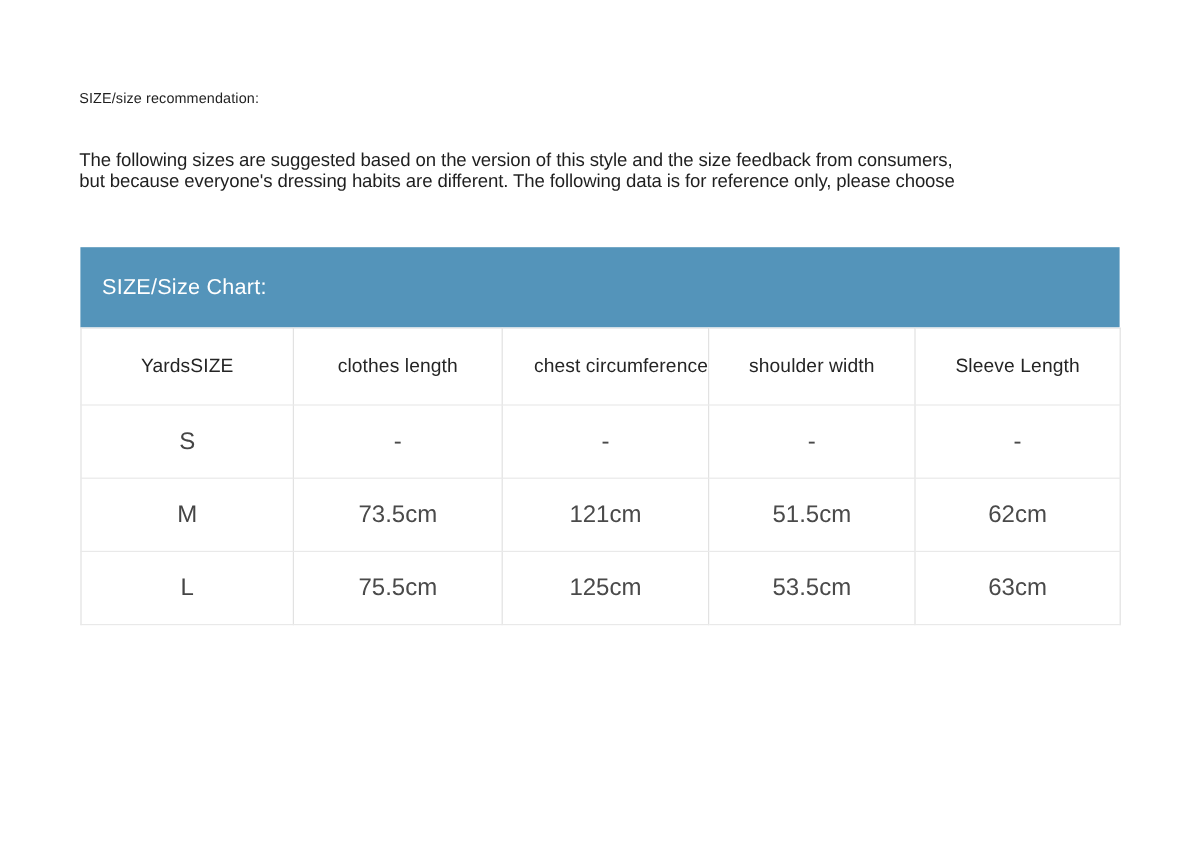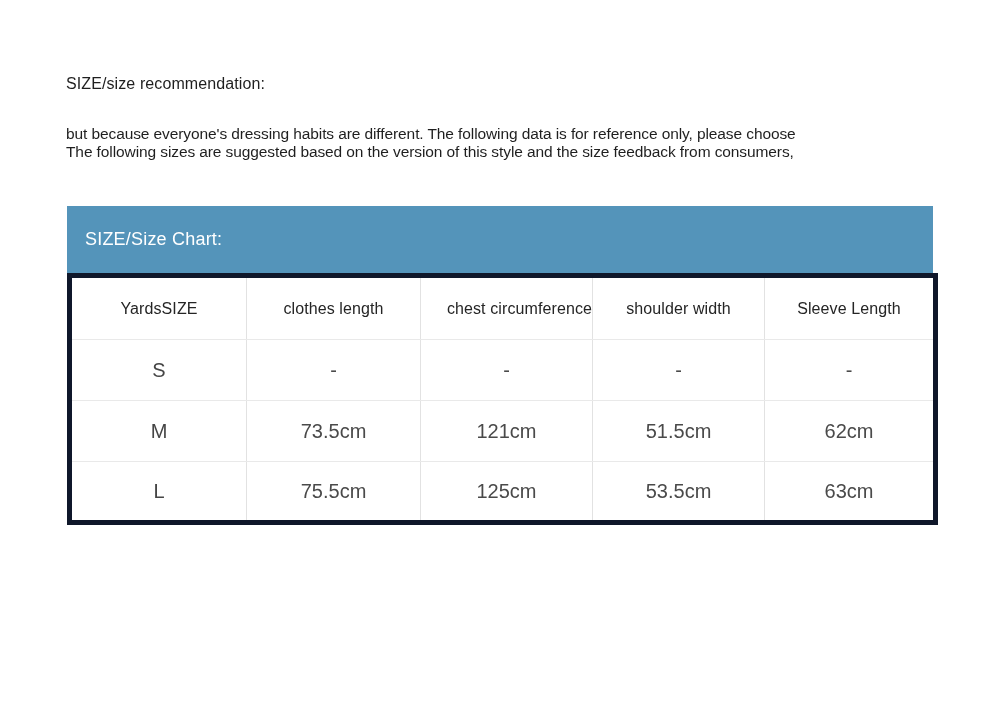--- a/index.html
+++ b/index.html
@@ -13,21 +13,21 @@
   }
   .page {
     position: absolute;
     inset: 0;
     background: #ffffff;
   }
   .heading {
     position: absolute;
     left: 66px;
     top: 75px;
-    font-size: 16px;
+    font-size: 12px;
     font-weight: 400;
     color: #1f1f1f;
     letter-spacing: 0.1px;
   }
   .description {
     position: absolute;
     left: 66px;
     top: 125px;
     width: 880px;
     font-size: 15.5px;
@@ -53,21 +53,21 @@
   .title-bar span {
     color: #ffffff;
     font-size: 18px;
     letter-spacing: 0.2px;
   }
   table.size-table {
     width: 866px;
     border-collapse: collapse;
     table-layout: fixed;
     background: #ffffff;
-    border: 5px solid #0f172a;
+    border: 1px solid #0f172a;
   }
   table.size-table th,
   table.size-table td {
     border: 1px solid #e2e2e2;
     border-top-color: #e9e9e9;
     border-bottom-color: #e9e9e9;
     text-align: center;
     vertical-align: middle;
     background: #ffffff;
   }
@@ -93,22 +93,22 @@
   }
 </style>
 </head>
 <body>
 
 <div class="page">
 
   <div class="heading">SIZE/size recommendation:</div>
 
   <div class="description">
+    <div>The following sizes are suggested based on the version of this style and the size feedback from consumers,</div>
     <div>but because everyone's dressing habits are different. The following data is for reference only, please choose</div>
-    <div>The following sizes are suggested based on the version of this style and the size feedback from consumers,</div>
   </div>
 
   <div class="chart">
 
     <div class="title-bar" style="background: rgb(84, 148, 186);">
       <span>SIZE/Size Chart:</span>
     </div>
 
     <table class="size-table">
       <colgroup>

